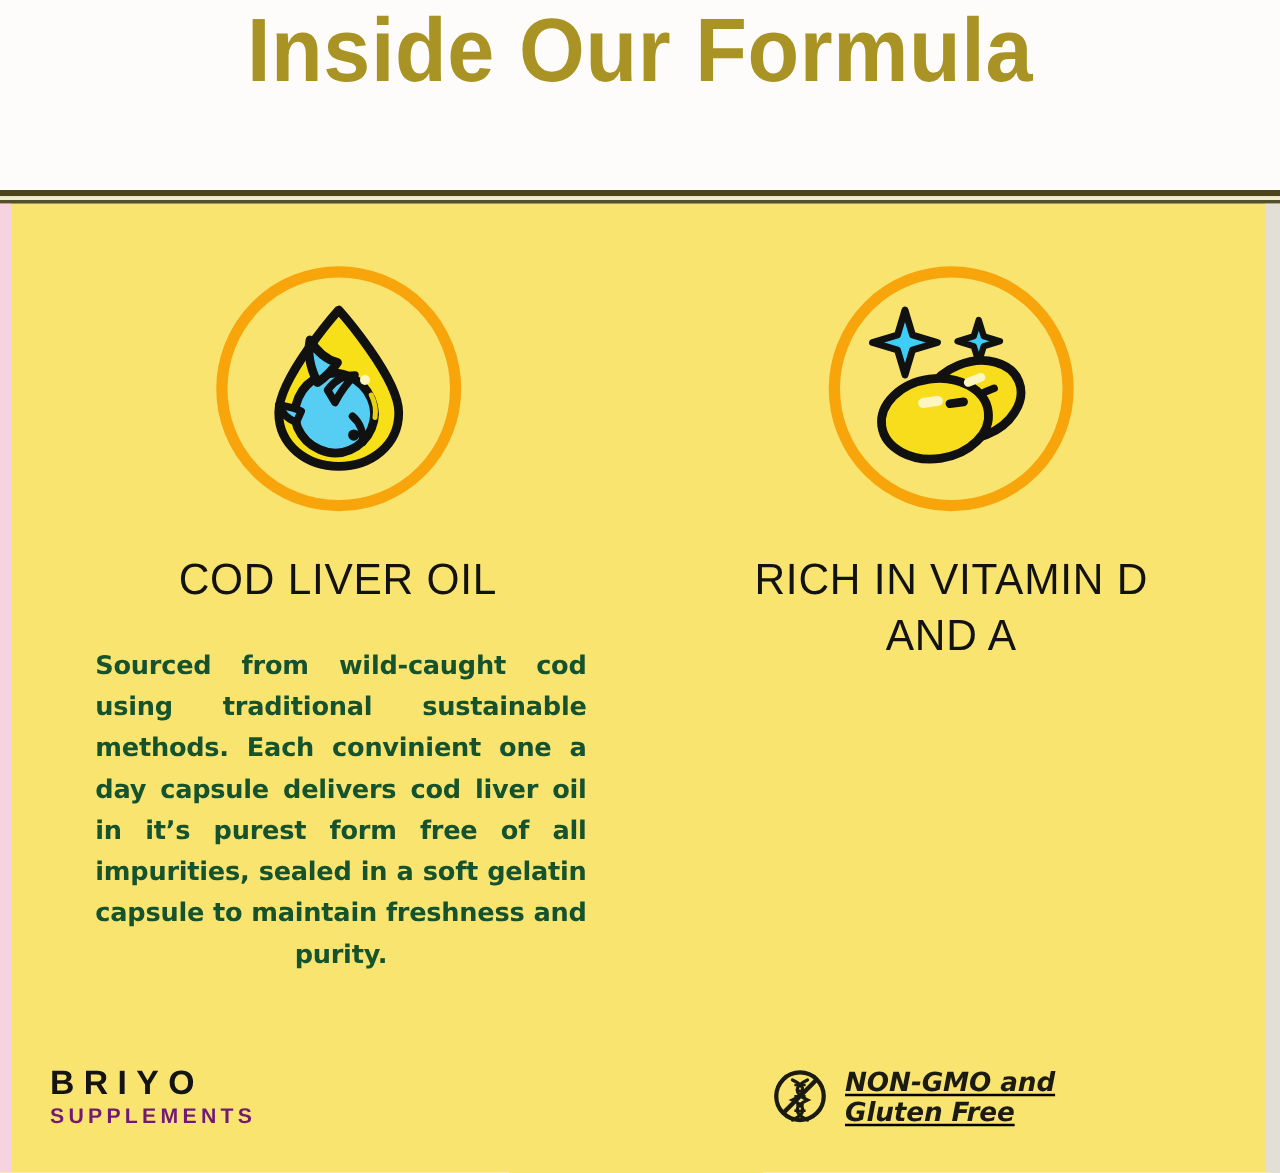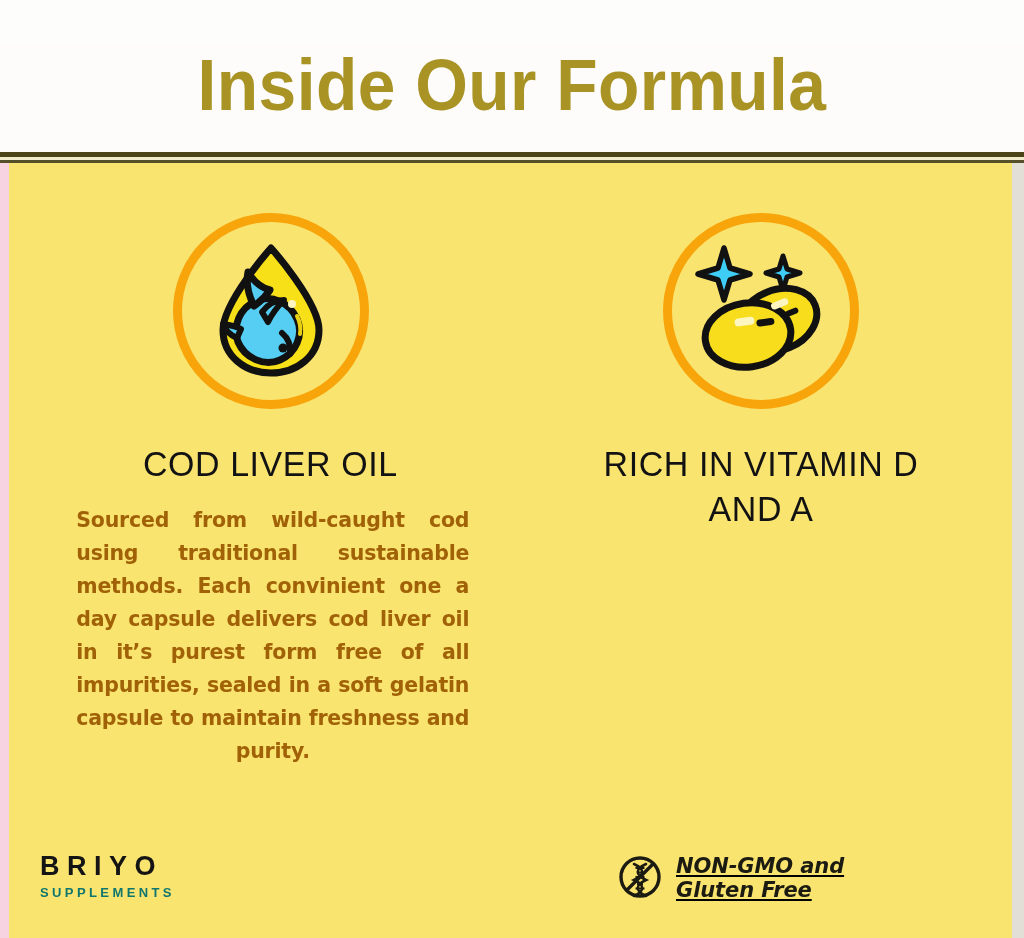--- a/index.html
+++ b/index.html
@@ -15,21 +15,20 @@
     position: relative;
   }
 
   
   #header-band {
     position: absolute;
     left: 0; top: 0;
     width: 1024px;
     height: 162px;
     background: #fdfcfa;
-    margin-top: 44px;
   }
   #page-title {
     position: absolute;
     left: 0; top: -2px;
     width: 1024px;
     text-align: center;
     font-family: "Liberation Sans Narrow", "Liberation Sans", sans-serif;
     font-weight: bold;
     font-size: 72px;
     letter-spacing: 0.5px;
@@ -125,27 +124,27 @@
     letter-spacing: 0.6px;
     color: #121212;
     text-align: center;
     line-height: 46px;
     max-width: 380px;
     transform: scaleX(0.97);
   }
   .feature-heading.two-line { line-height: 45px; }
 
   .feature-body {
-    margin-top: 17px;
+    margin-top: 29px;
     width: 393px;
     font-family: "DejaVu Sans", sans-serif;
     font-size: 20.5px;
     font-weight: bold;
     line-height: 33px;
-    color: #a16207;
+    color: #14532d;
     text-align: justify;
     text-align-last: center;
     letter-spacing: -0.2px;
   }
   .feature-col.left .feature-body  { margin-left: 4px; }
   .feature-col.right .feature-body { margin-left: 2px; }
 
   
   #footer {
     position: absolute;
@@ -161,23 +160,23 @@
     font-family: "Liberation Sans", sans-serif;
     font-weight: bold;
     font-size: 27px;
     letter-spacing: 7.5px;
     color: #141414;
     line-height: 30px;
   }
   #brand-tagline {
     font-family: "Liberation Sans", sans-serif;
     font-weight: bold;
-    font-size: 13px;
+    font-size: 17px;
     letter-spacing: 3.4px;
-    color: #0f766e;
+    color: #701a75;
     line-height: 20px;
     margin-top: 2px;
   }
   #nongmo-badge {
     position: absolute;
     left: 608px; top: 16px;
     display: flex;
     align-items: flex-start;
     gap: 13px;
     text-decoration: underline;

